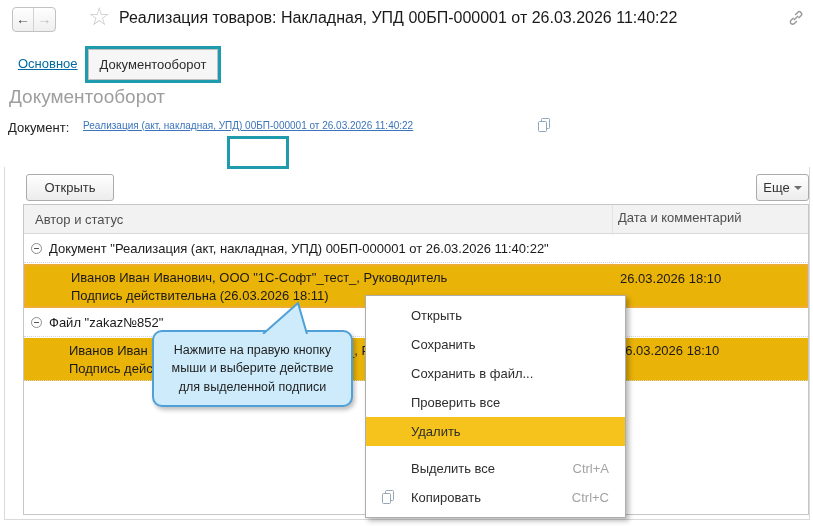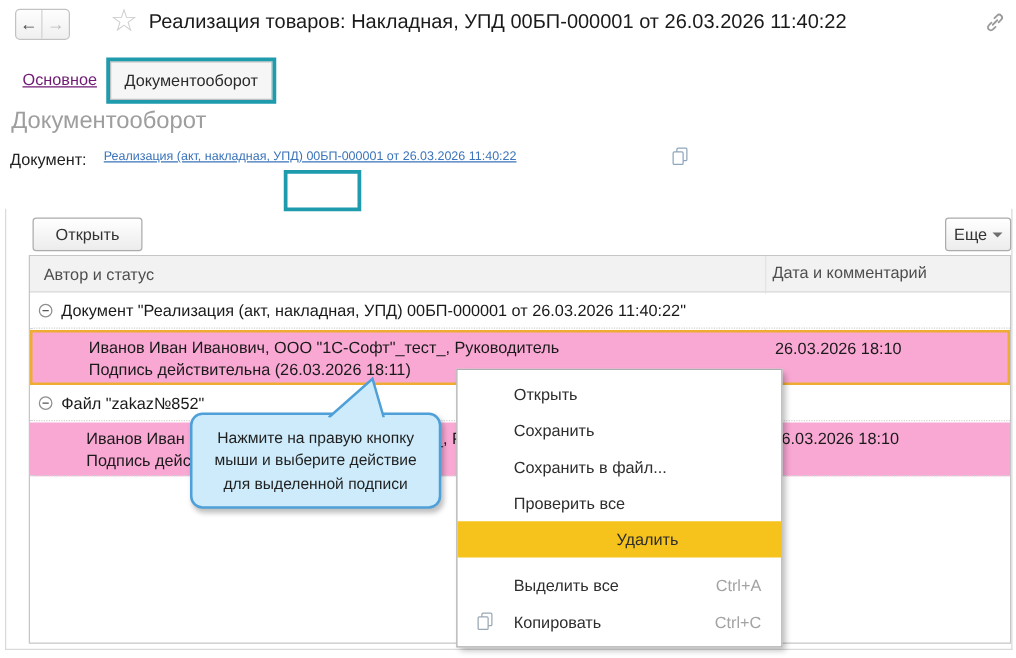--- a/index.html
+++ b/index.html
@@ -19,21 +19,21 @@
   .navbtn { width:50%; text-align:center; line-height:23px; font-size:14px; }
   .navbtn.back { border-right:1px solid #D2D2D2; color:#4a4a4a; font-weight:bold; }
   .navbtn.fwd  { color:#BDBDBD; font-weight:bold; }
   .star { position:absolute; left:88px; top:2px; font-size:25px; color:#CACACA; }
   .win-title { position:absolute; left:119px; top:9px; font-size:16px; color:#1a1a1a; white-space:nowrap; }
   .linkicon { position:absolute; left:787px; top:9px; width:18px; height:18px; }
 
   
   .main-link {
     position:absolute; left:18px; top:56px; font-size:13px;
-    color:#701a75; text-decoration:underline; cursor:pointer;
+    color:#0369a1; text-decoration:underline; cursor:pointer;
   }
   .tab-active-main {
     position:absolute; left:88px; top:49px; width:130px; height:31px;
     background:#F6F6F6; border:1px solid #C0C0C0; text-align:center;
     line-height:29px; font-size:13px; color:#2b2b2b;
   }
   .ann { position:absolute; border:3px solid #1E9BAD; z-index:15; pointer-events:none; }
   .ann1 { left:85px; top:46px; width:136px; height:37px; }
   .ann2 { left:227px; top:136px; width:62px; height:33px; }
 
@@ -93,21 +93,21 @@
   .row { position:absolute; left:0; right:0; }
   .row-group { height:28px; line-height:27px; padding-left:25px; border-bottom:1px dotted #D4D4D4; background:#fff; }
   .collapse-icon {
     position:absolute; left:7px; top:8px; width:11px; height:11px;
     border:1px solid #8E8E8E; border-radius:50%; background:#fff;
   }
   .collapse-icon .minus { position:absolute; left:2px; top:4px; width:5px; height:1px; background:#555; }
   .row-g1 { top:30px; }
   .row-g2 { top:104px; }
 
-  .row-sig { background:#f9a8d4; padding:4px 0 0 45px; line-height:18px; }
+  .row-sig { background:#eab308; padding:4px 0 0 45px; line-height:18px; }
   .row-sig .date { position:absolute; left:594px; top:4px; }
   .row-sel { top:59px; height:44px; border:2px solid #EEAC33; padding-top:3px; }
   .row-sig2 { top:133px; height:43px; border-bottom:1px dotted #D4D4D4; }
 
   
   .tip-body {
     position:absolute; left:152px; top:330px; width:201px; height:77px; z-index:25;
     background:#CDEBFA; border:2px solid #4FA0D8; border-radius:10px;
     box-shadow:2px 3px 4px rgba(0,0,0,.25);
     display:flex; align-items:center; justify-content:center; text-align:center;
@@ -115,21 +115,21 @@
   }
   .tip-pointer { position:absolute; left:255px; top:301px; width:60px; height:33px; z-index:26; }
 
   
   .menu {
     position:absolute; left:365px; top:295px; width:261px; z-index:30;
     background:#fff; border:1px solid #ADADAD; box-shadow:3px 3px 5px rgba(0,0,0,.28);
     padding:5px 0; font-size:13px; color:#2e2e2e;
   }
   .menu-item { position:relative; height:29px; line-height:29px; padding-left:45px; cursor:pointer; }
-  .menu-item.hl { background:#F5C31B;text-align:center; }
+  .menu-item.hl { background:#F5C31B; }
   .menu-sep { height:8px; }
   .menu-shortcut { position:absolute; right:16px; color:#A3A3A3; }
   .menu-copyicon { position:absolute; left:14px; top:6px; width:16px; height:16px; }
 </style>
 </head>
 <body>
 
 <div id="app">
 
   <div class="navgroup">

